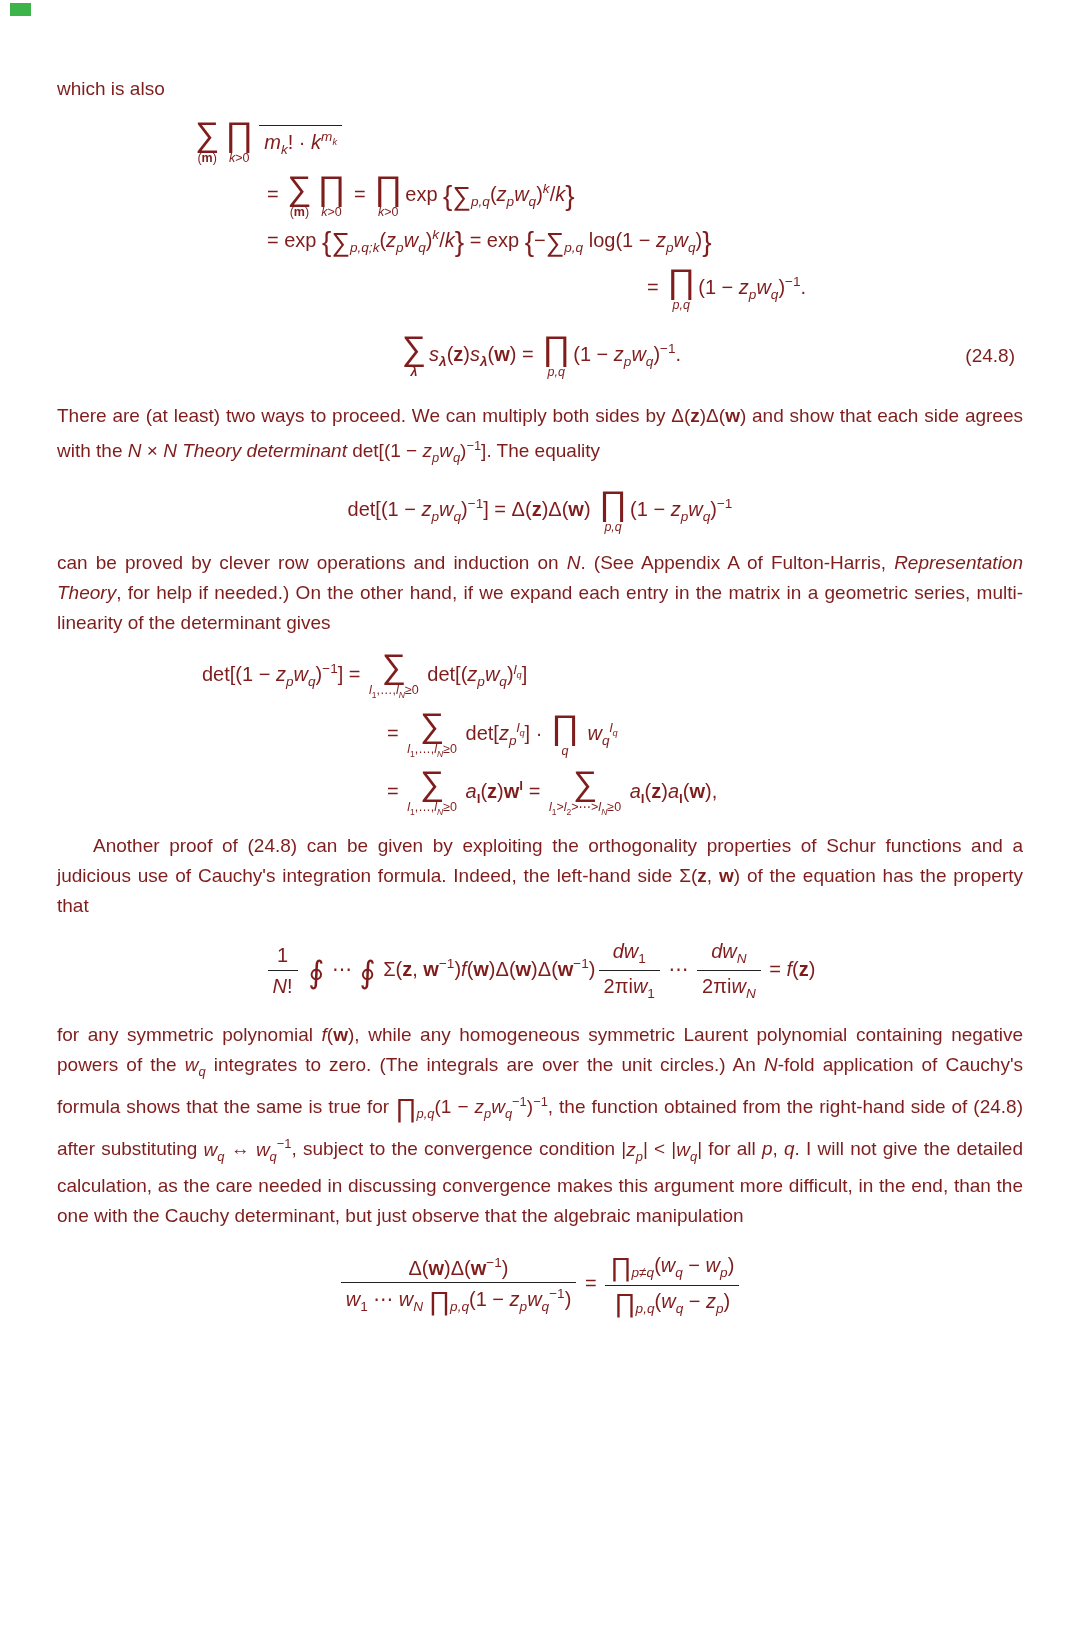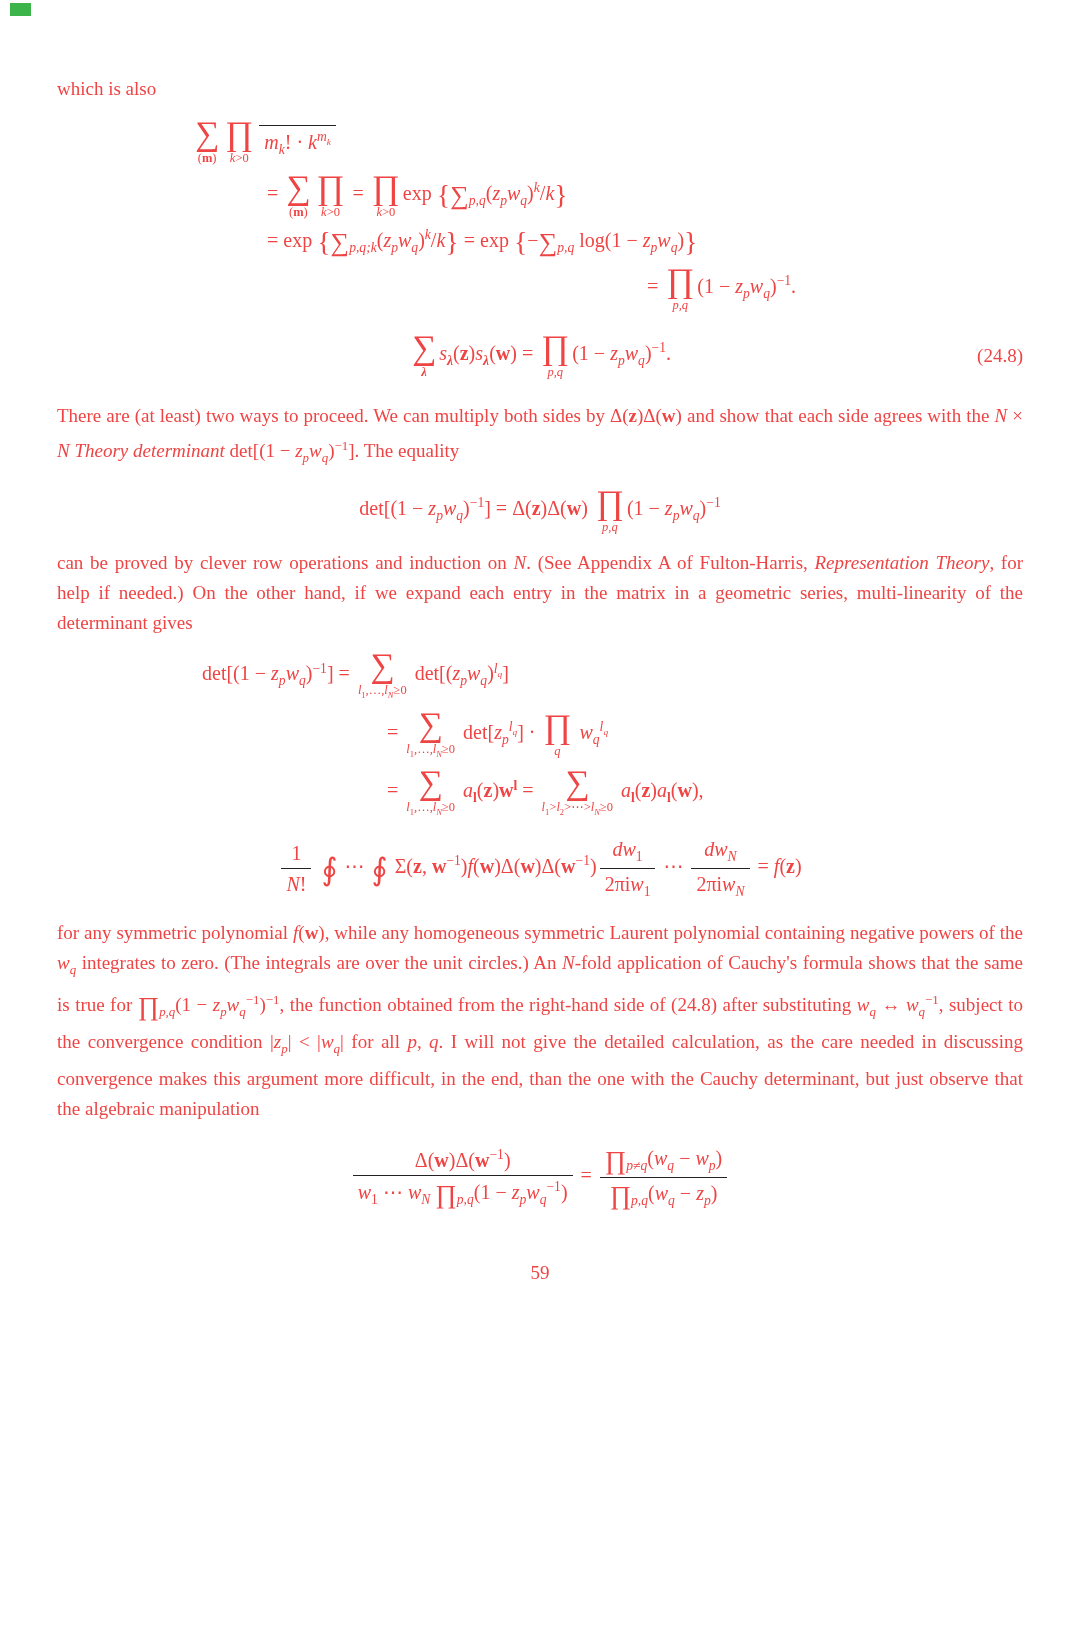--- a/index.html
+++ b/index.html
@@ -2,22 +2,22 @@
 <html><head>
 <meta charset="utf-8">
 <style>
   html,body{margin:0;padding:0;background:#ffffff;}
   .page{
     position:relative;
     width:1080px;height:1636px;
     box-sizing:border-box;
     padding:74px 57px 0 57px;
     background:#ffffff;
-    color:#ef4444;
-    font-family:Liberation Serif, serif;
+    color:#7f1d1d;
+    font-family:Liberation Sans, sans-serif;
     font-size:19px;line-height:30px;
     overflow:hidden;
   }
   .green-mark{
     position:absolute;left:10px;top:3px;width:21px;height:13px;
   }
   p.body{ text-align:justify; margin:0; }
   .indent{ text-indent:36px; }
   .plainline{ margin:0; }
   
@@ -39,21 +39,21 @@
   sup,sub{ font-size:68%; }
   .up{ font-style:normal; }
   
   .ind1{ padding-left:135px; }
   .ind2{ padding-left:210px; }
   .ind4{ padding-left:590px; }
   .xind1{ padding-left:145px; }
   .xind2{ padding-left:330px; }
   
   .eqrow{ position:relative; text-align:center; }
-  .eqtag{ position:absolute; right:0; top:50%; transform:translateY(-50%); font-size:19px; }
+  .eqtag{ position:absolute; right:8px; top:50%; transform:translateY(-50%); font-size:19px; }
   .pagenum{ text-align:center; margin-top:48px; font-size:19px; }
 </style>
 </head>
 <body>
 
 <div class="page">
 
   <div class="green-mark" style="background: rgb(60, 180, 74);"></div>
 
   <p class="plainline">which is also</p>
@@ -121,26 +121,26 @@
     <div class="eqline xind2">= <span class="mop">
           <span class="op">∑</span>
           <span class="lim"><i>l</i><sub>1</sub>,…,<i>l<sub>N</sub></i>≥0</span>
         </span> <i>a</i><sub><b>l</b></sub>(<b>z</b>)<b>w</b><sup><b>l</b></sup> = <span class="mop">
           <span class="op">∑</span>
           <span class="lim"><i>l</i><sub>1</sub>&gt;<i>l</i><sub>2</sub>&gt;⋯&gt;<i>l<sub>N</sub></i>≥0</span>
         </span> <i>a</i><sub><b>l</b></sub>(<b>z</b>)<i>a</i><sub><b>l</b></sub>(<b>w</b>),</div>
   </div>
 
 
+  <p class="body indent">Another proof of (24.8) can be given by exploiting the orthogonality properties of Schur functions and a judicious use of Cauchy's integration formula.  Indeed, the left-hand side Σ(<b>z</b>, <b>w</b>) of the equation has the property that</p>
 
   <div class="eq center" style="margin:18px 0;">
     <span class="eqline"><span class="fr"><span class="nm">1</span><span class="dn"><i>N</i>!</span></span> <span class="oint">∮</span> ⋯ <span class="oint">∮</span> Σ(<b>z</b>, <b>w</b><sup>−1</sup>)<i>f</i>(<b>w</b>)Δ(<b>w</b>)Δ(<b>w</b><sup>−1</sup>)<span class="fr"><span class="nm"><i>dw</i><sub>1</sub></span><span class="dn">2π<span class="up">i</span><i>w</i><sub>1</sub></span></span> ⋯ <span class="fr"><span class="nm"><i>dw<sub>N</sub></i></span><span class="dn">2π<span class="up">i</span><i>w<sub>N</sub></i></span></span> = <i>f</i>(<b>z</b>)</span>
   </div>
 
   <p class="body">for any symmetric polynomial <i>f</i>(<b>w</b>), while any homogeneous symmetric Laurent polynomial containing negative powers of the <i>w<sub>q</sub></i> integrates to zero.  (The integrals are over the unit circles.) An <i>N</i>-fold application of Cauchy's formula shows that the same is true for <span class="bop">∏</span><sub><i>p,q</i></sub>(1 − <i>z<sub>p</sub>w<sub>q</sub></i><sup>−1</sup>)<sup>−1</sup>, the function obtained from the right-hand side of (24.8) after substituting <i>w<sub>q</sub></i> ↔ <i>w<sub>q</sub></i><sup>−1</sup>, subject to the convergence condition |<i>z<sub>p</sub></i>| &lt; |<i>w<sub>q</sub></i>| for all <i>p</i>, <i>q</i>.  I will not give the detailed calculation, as the care needed in discussing convergence makes this argument more difficult, in the end, than the one with the Cauchy determinant, but just observe that the algebraic manipulation</p>
 
   <div class="eq center" style="margin:22px 0 0 0;">
     <span class="eqline"><span class="fr"><span class="nm">Δ(<b>w</b>)Δ(<b>w</b><sup>−1</sup>)</span><span class="dn"><i>w</i><sub>1</sub> ⋯ <i>w<sub>N</sub></i> <span class="bop">∏</span><sub><i>p,q</i></sub>(1 − <i>z<sub>p</sub>w<sub>q</sub></i><sup>−1</sup>)</span></span> = <span class="fr"><span class="nm"><span class="bop">∏</span><sub><i>p≠q</i></sub>(<i>w<sub>q</sub></i> − <i>w<sub>p</sub></i>)</span><span class="dn"><span class="bop">∏</span><sub><i>p,q</i></sub>(<i>w<sub>q</sub></i> − <i>z<sub>p</sub></i>)</span></span></span>
   </div>
 
-  <div class="pagenum">59</div>
 
 </div>
 
 </body></html>

